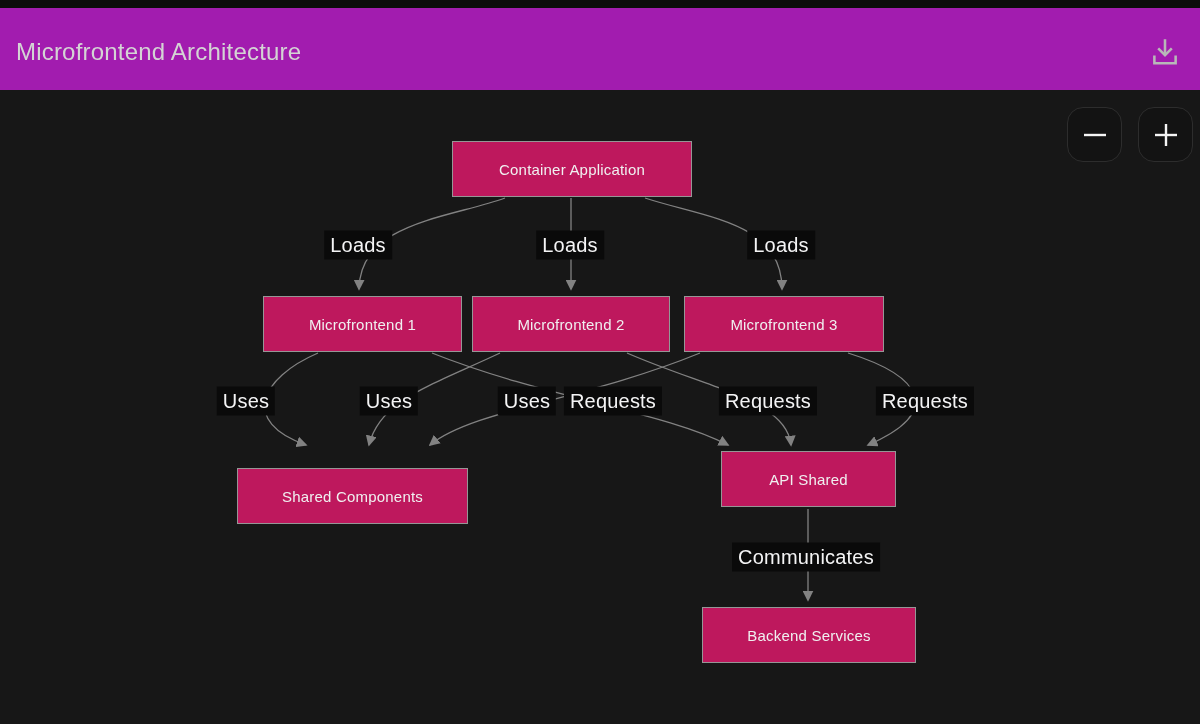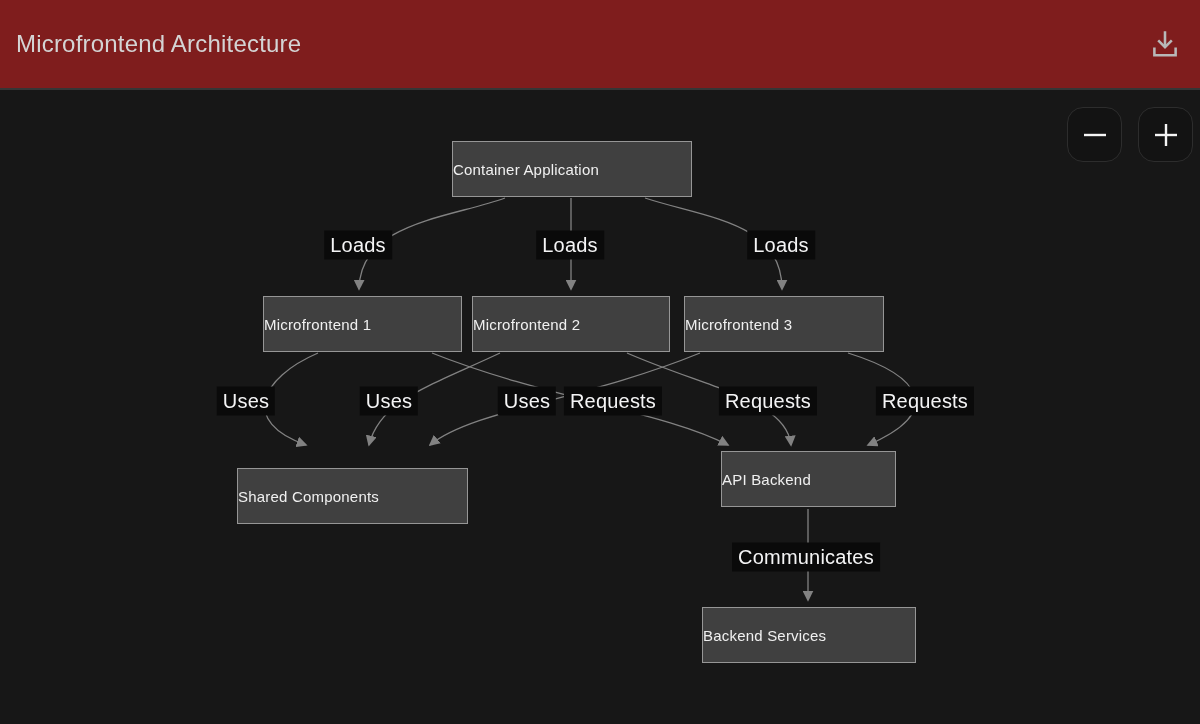--- a/index.html
+++ b/index.html
@@ -3,22 +3,22 @@
 <meta charset="utf-8">
 <style>
   * { margin: 0; padding: 0; box-sizing: border-box; }
   html, body { width: 1200px; height: 724px; background: #0c0c0c; overflow: hidden; }
   body { font-family: "Liberation Sans", sans-serif; }
 
   .app { position: relative; width: 1200px; height: 724px; }
 
   
   .header {
-    position: absolute; top: 0; left: 0; width: 1200px; height: 90px;
-    background: #7f1d1d; border-bottom: 2px solid #363636;
+    position: absolute; top: 8px; left: 0; width: 1200px; height: 90px;
+    background: #a21caf; border-bottom: 2px solid #363636;
     display: flex; align-items: center; padding: 0 16px;
   }
   .page-title {
     color: #d4d4d4; font-size: 24px; font-weight: 500; letter-spacing: 0.2px;
   }
   .download-btn {
     position: absolute; right: 12px; top: 21px; width: 46px; height: 46px;
     background: transparent; border: none; cursor: pointer;
     display: flex; align-items: center; justify-content: center;
   }
@@ -38,23 +38,23 @@
     display: flex; align-items: center; justify-content: center; padding: 0;
   }
   .zoom-btn svg { display: block; }
 
   
   .edges { position: absolute; top: 0; left: 0; width: 1200px; height: 634px; pointer-events: none; }
 
   
   .node {
     position: absolute; height: 56px;
-    background: #404040; border: 1px solid #969696;
+    background: #be185d; border: 1px solid #969696;
     color: #f0f0f0; font-size: 15px; letter-spacing: 0.2px;
-    display: flex; align-items: center; justify-content: flex-start;
+    display: flex; align-items: center; justify-content: center;
     z-index: 10; cursor: default;
   }
 
   
   .edge-label {
     position: absolute; transform: translate(-50%, -50%);
     background: #0a0a0a; color: #f4f4f5; font-size: 20px; letter-spacing: 0.2px;
     padding: 3px 6px; white-space: nowrap; z-index: 5;
   }
 </style>
@@ -119,21 +119,21 @@
     <div class="node" style="left:472px; top:206px; width:198px;">
       <span>Microfrontend 2</span>
     </div>
     <div class="node" style="left:684px; top:206px; width:200px;">
       <span>Microfrontend 3</span>
     </div>
     <div class="node" style="left:237px; top:378px; width:231px;">
       <span>Shared Components</span>
     </div>
     <div class="node" style="left:721px; top:361px; width:175px;">
-      <span>API Backend</span>
+      <span>API Shared</span>
     </div>
     <div class="node" style="left:702px; top:517px; width:214px;">
       <span>Backend Services</span>
     </div>
 
     <div class="edge-label" style="left:358px; top:155px;">Loads</div>
     <div class="edge-label" style="left:570px; top:155px;">Loads</div>
     <div class="edge-label" style="left:781px; top:155px;">Loads</div>
     <div class="edge-label" style="left:246px; top:311px;">Uses</div>
     <div class="edge-label" style="left:389px; top:311px;">Uses</div>

